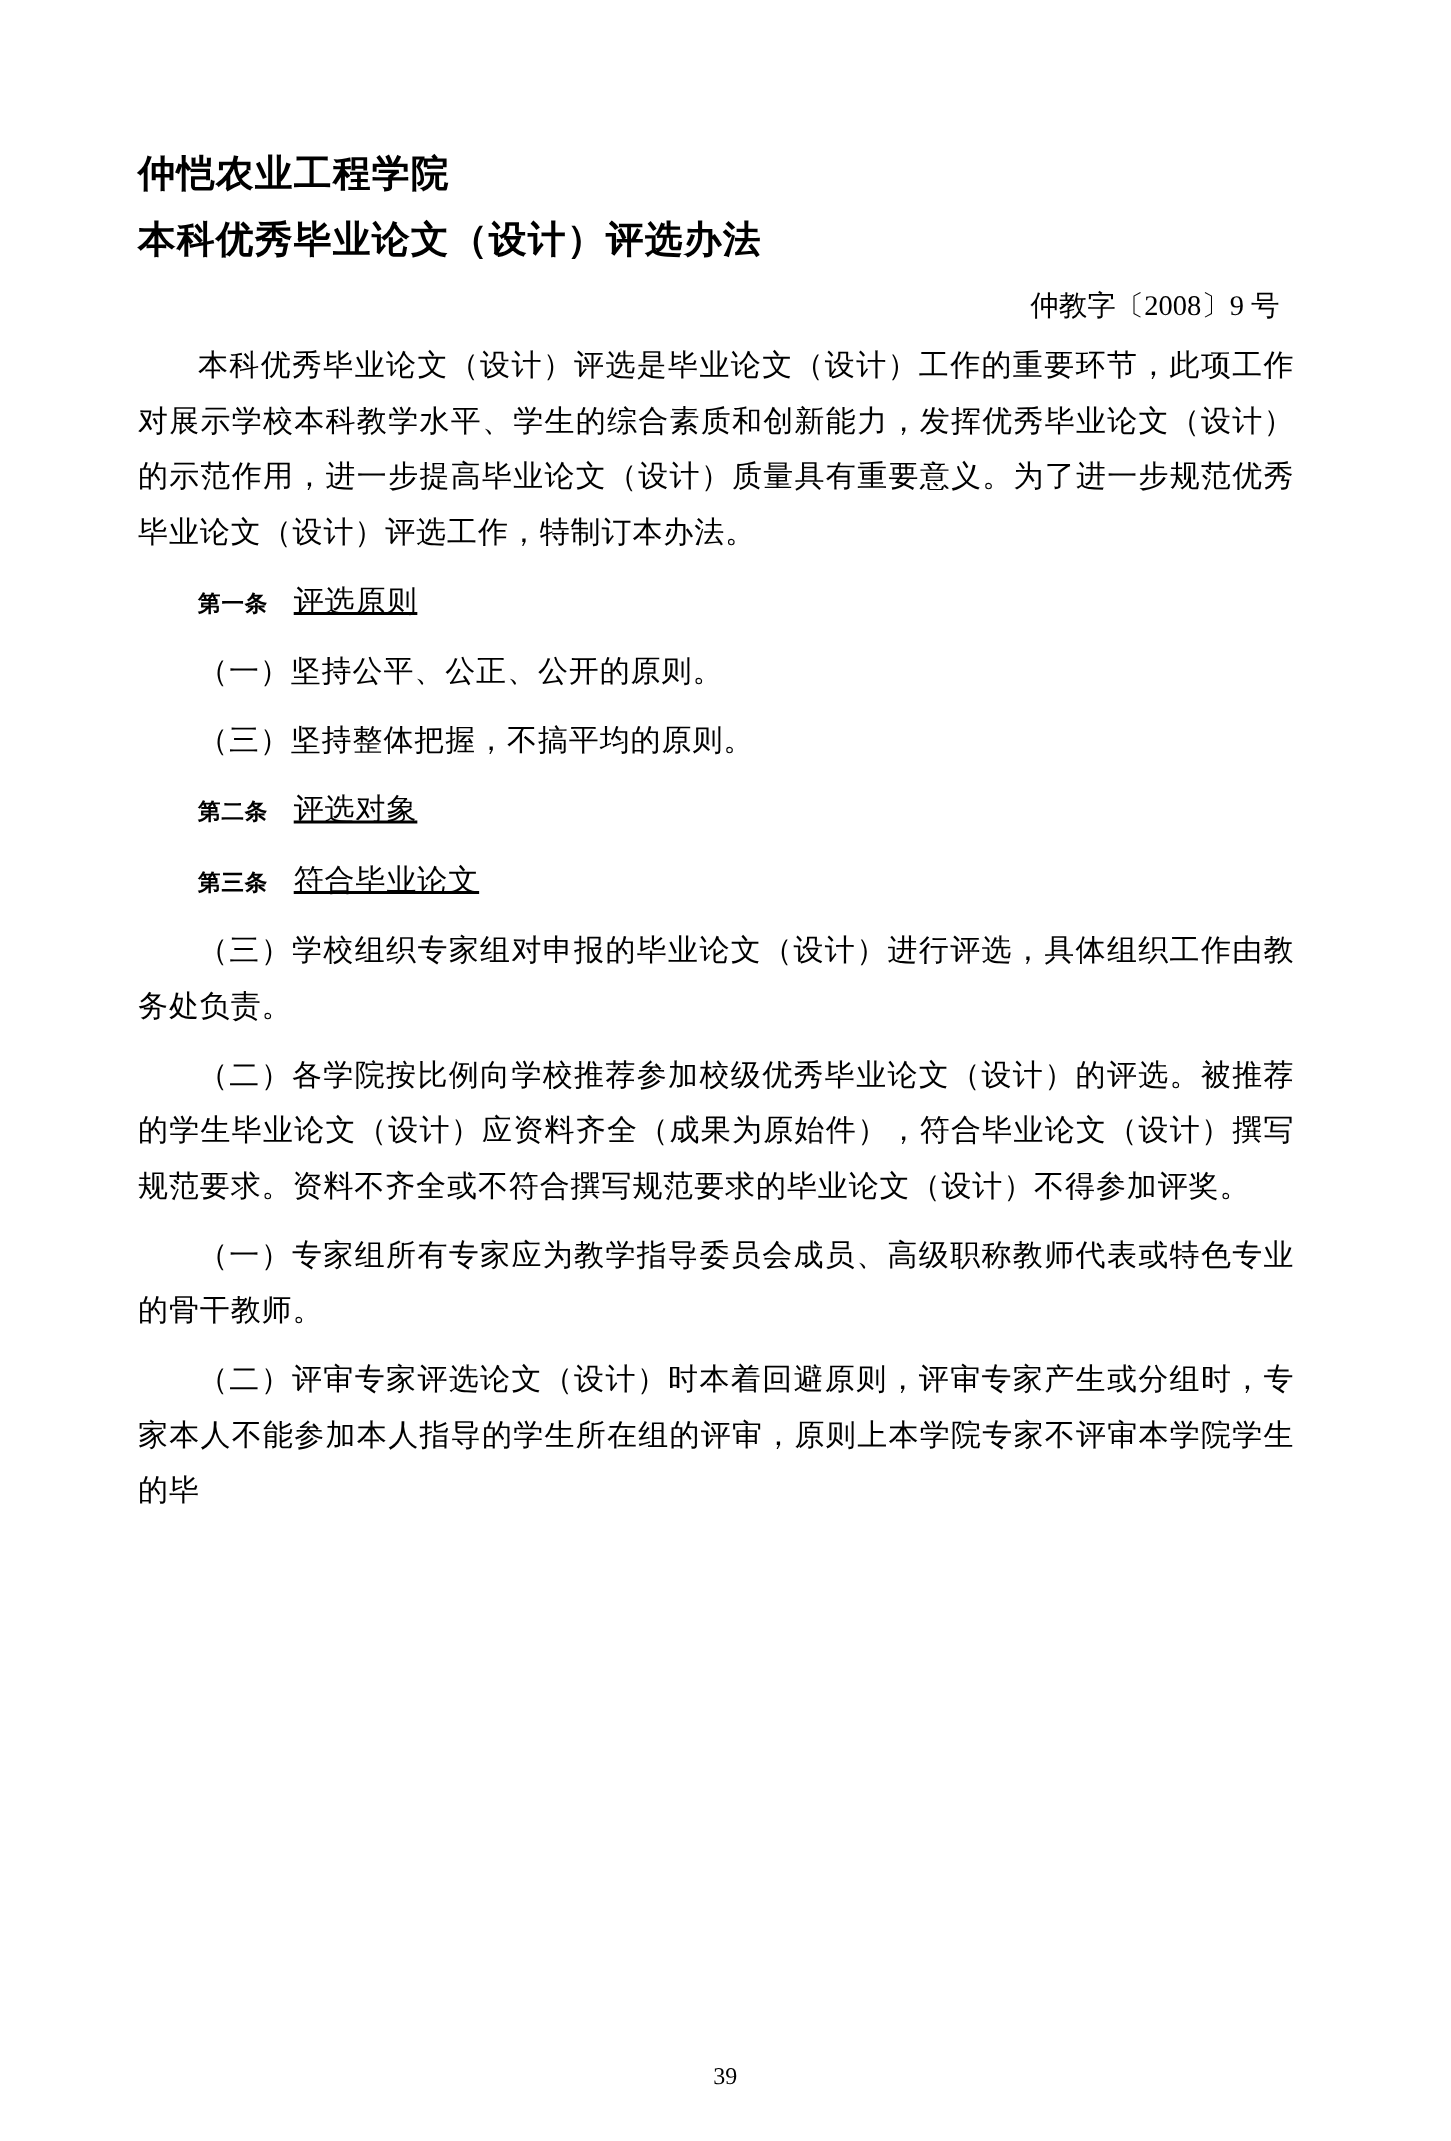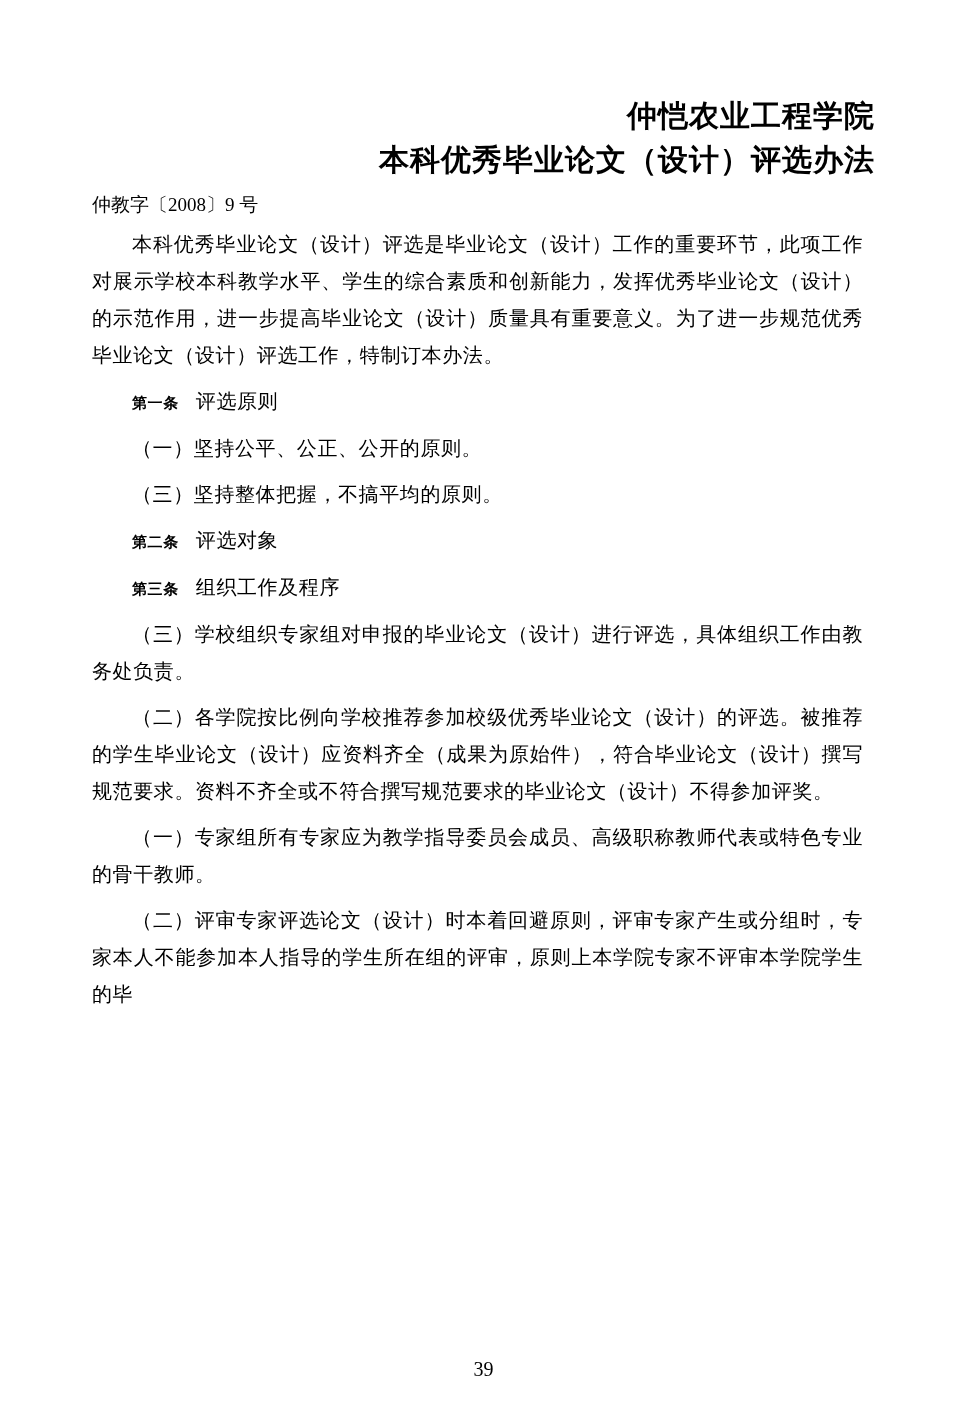--- a/index.html
+++ b/index.html
@@ -13,28 +13,29 @@
     height: 1427px;
     margin: 0 auto;
     background: #ffffff;
     color: #000000;
     box-sizing: border-box;
     padding: 94px 92px 0 92px;
     font-family: "Liberation Serif", "DejaVu Serif", serif;
     overflow: hidden;
   }
   .doc-title {
-    text-align: right;
+    text-align: left;
     font-family: "Liberation Sans", "DejaVu Sans", sans-serif;
     font-weight: bold;
-    font-size: 30px;
+    font-size: 25px;
     line-height: 44px;
     letter-spacing: 1px;
   }
   .doc-number {
+    text-align: right;
     font-size: 19px;
     line-height: 26px;
     margin: 10px 22px 8px 0;
   }
   .para {
     font-size: 20px;
     line-height: 37px;
     letter-spacing: 0.6px;
     text-align: justify;
     text-indent: 2em;
@@ -47,28 +48,29 @@
     text-indent: 2em;
     margin: 0 0 9px 0;
   }
   .section-num {
     font-family: "Liberation Sans", "DejaVu Sans", sans-serif;
     font-weight: bold;
     font-size: 15px;
   }
   .section-title {
     margin-left: 17px;
+    text-decoration: underline;
   }
   .page-number {
     position: absolute;
     left: 0;
     right: 0;
-    bottom: 48px;
+    bottom: 32px;
     text-align: center;
-    font-size: 20px;
+    font-size: 16px;
     line-height: 20px;
   }
 </style>
 </head>
 <body>
 
 <div class="page">
 
   <div class="doc-title">仲恺农业工程学院</div>
   <div class="doc-title">本科优秀毕业论文（设计）评选办法</div>
@@ -83,21 +85,21 @@
 
   <p class="para">（一）坚持公平、公正、公开的原则。</p>
   <p class="para">（三）坚持整体把握，不搞平均的原则。</p>
 
   <p class="section-heading">
     <span class="section-num">第二条</span><span class="section-title">评选对象</span>
   </p>
 
 
   <p class="section-heading">
-    <span class="section-num">第三条</span><span class="section-title">组织工作及程序</span>
+    <span class="section-num">第三条</span><span class="section-title">符合毕业论文</span>
   </p>
 
   <p class="para">（三）学校组织专家组对申报的毕业论文（设计）进行评选，具体组织工作由教务处负责。</p>
   <p class="para">（二）各学院按比例向学校推荐参加校级优秀毕业论文（设计）的评选。被推荐的学生毕业论文（设计）应资料齐全（成果为原始件），符合毕业论文（设计）撰写规范要求。资料不齐全或不符合撰写规范要求的毕业论文（设计）不得参加评奖。</p>
 
 
   <p class="para">（一）专家组所有专家应为教学指导委员会成员、高级职称教师代表或特色专业的骨干教师。</p>
   <p class="para">（二）评审专家评选论文（设计）时本着回避原则，评审专家产生或分组时，专家本人不能参加本人指导的学生所在组的评审，原则上本学院专家不评审本学院学生的毕</p>
 
   <div class="page-number">39</div>

